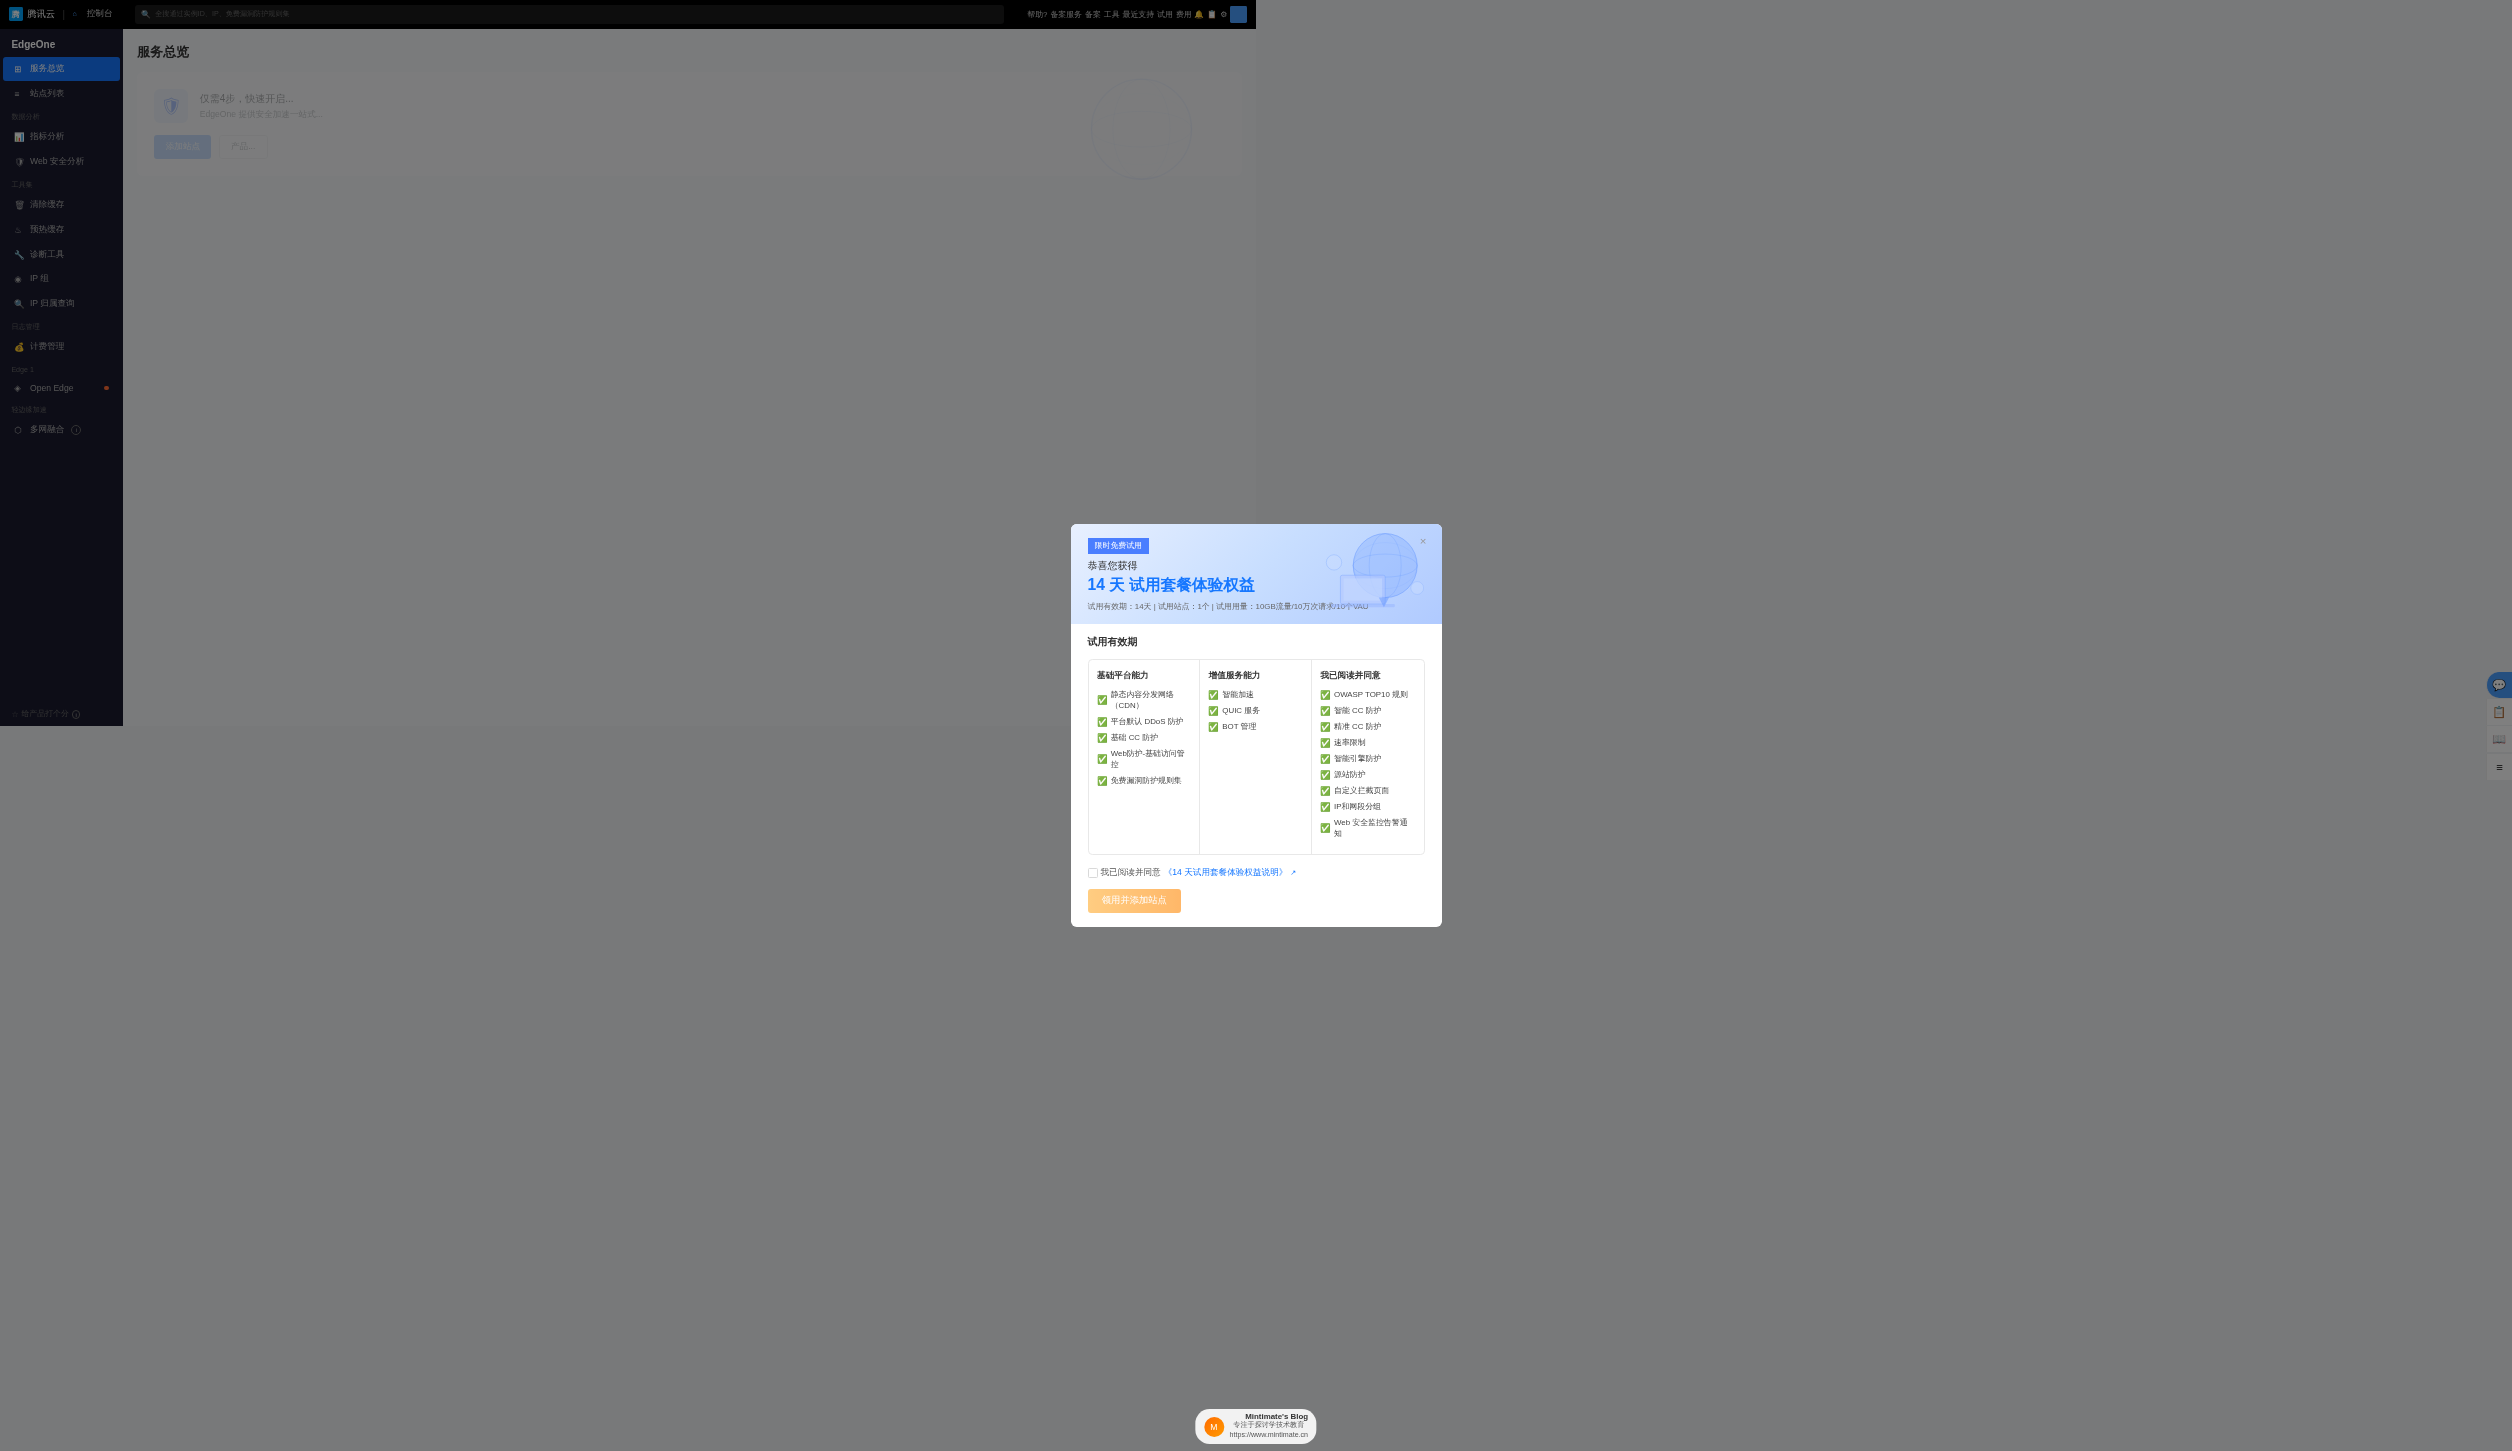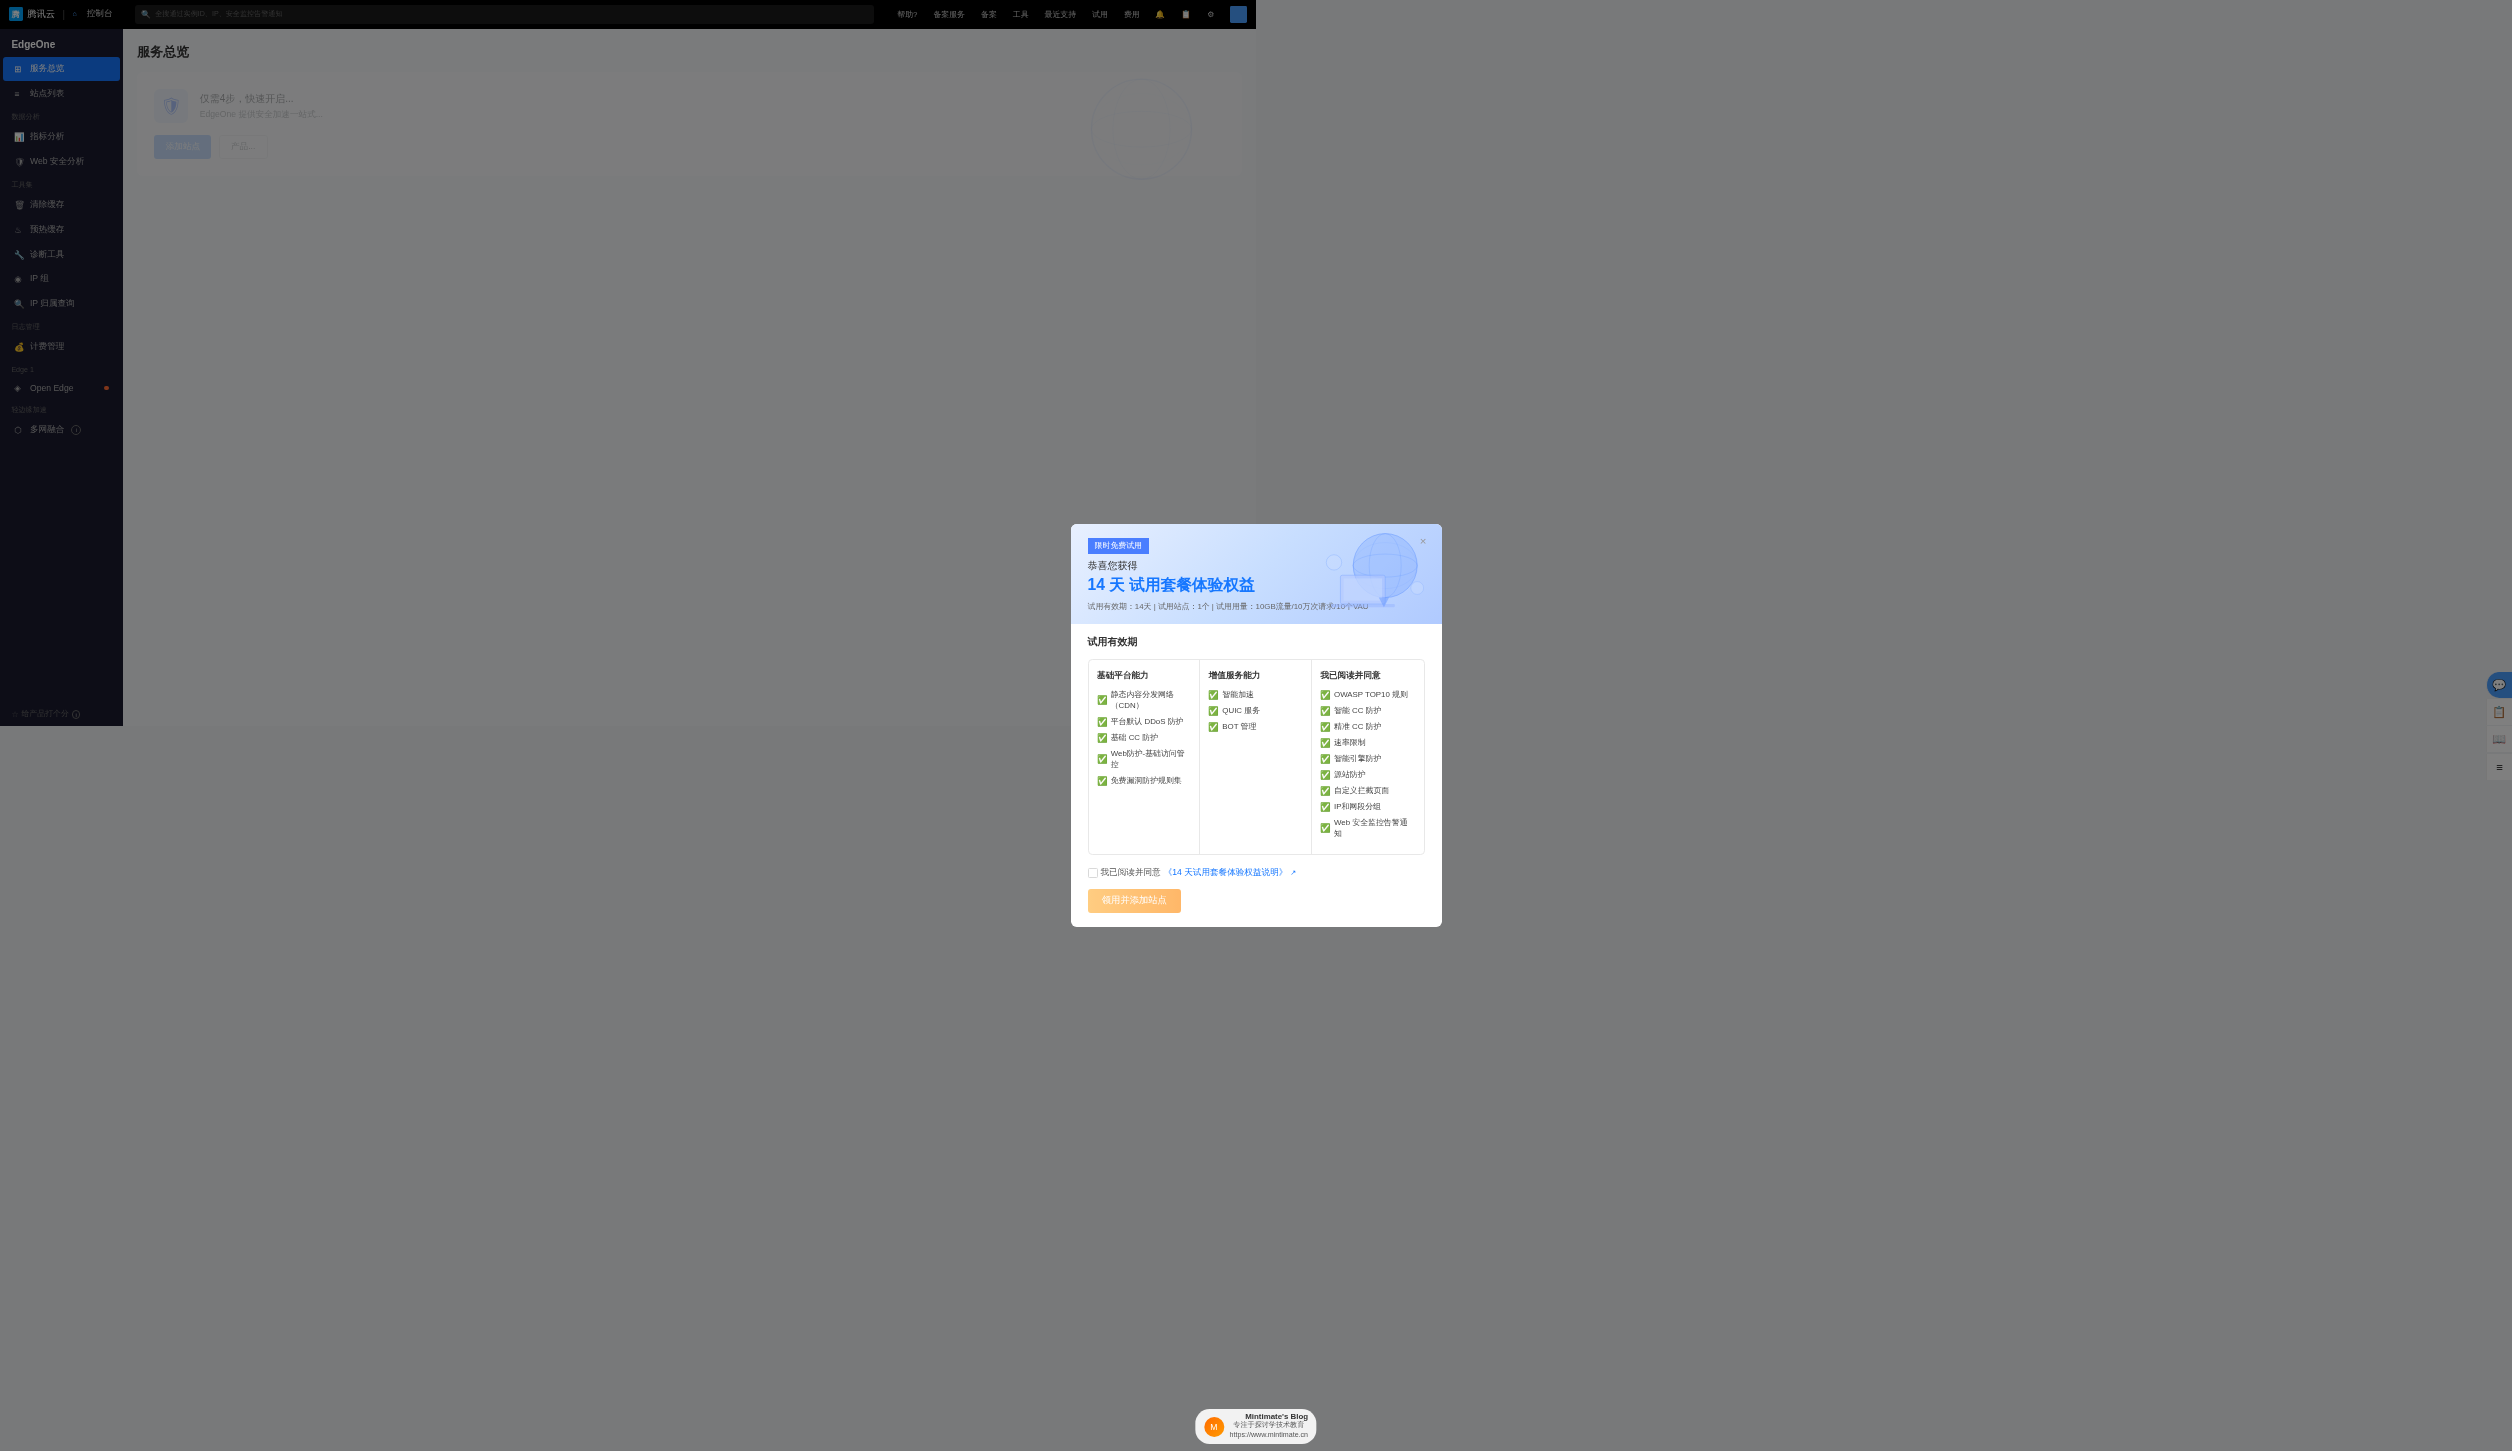--- a/index.html
+++ b/index.html
@@ -26,21 +26,21 @@
       background: #1a1a1a;
       border-radius: 2.9px;
       height: 18.6px;
       display: flex;
       align-items: center;
       padding: 0 5.7px;
       color: #999;
       font-size: 7.9px;
       gap: 4.3px;
     }
-    .top-nav-right { display: flex; align-items: center; gap: 16px; color: #ccc; font-size: 7.9px; }
+    .top-nav-right { display: flex; align-items: center; gap: 3px; color: #ccc; font-size: 7.9px; }
     .top-nav-right span { cursor: pointer; }
     .avatar-box { width: 17px; height: 17px; border-radius: 1.4px; background: #4a9eff; }
 
     
     .layout { display: flex; height: calc(100% - 28.5px); }
 
     
     .sidebar {
       width: 123px;
       background: #1a1a2e;
@@ -326,21 +326,21 @@
     <div class="top-nav-logo-icon">
       <span style="color:#fff;font-size:7.9px;font-weight:700;">腾</span>
     </div>
     <span class="top-nav-logo-text">腾讯云</span>
     <span style="color:#444;margin:0 2.9px;">|</span>
     <span style="color:#4a9eff;font-size:7.1px;">⌂</span>
     <span class="top-nav-control">控制台</span>
   </div>
   <div class="top-nav-search">
     <span style="color:#666;">🔍</span>
-    <span style="font-size:7.1px;color:#666;">全搜通过实例ID、IP、安全监控告警通知</span>
+    <span style="font-size:7.1px;color:#666;">全搜通过实例ID、IP、免费漏洞防护规则集</span>
   </div>
   <div class="top-nav-right">
     <span>帮助?</span>
     <span>备案服务</span>
     <span>备案</span>
     <span>工具</span>
     <span>最近支持</span>
     <span>试用</span>
     <span>费用</span>
     <span>🔔</span>

